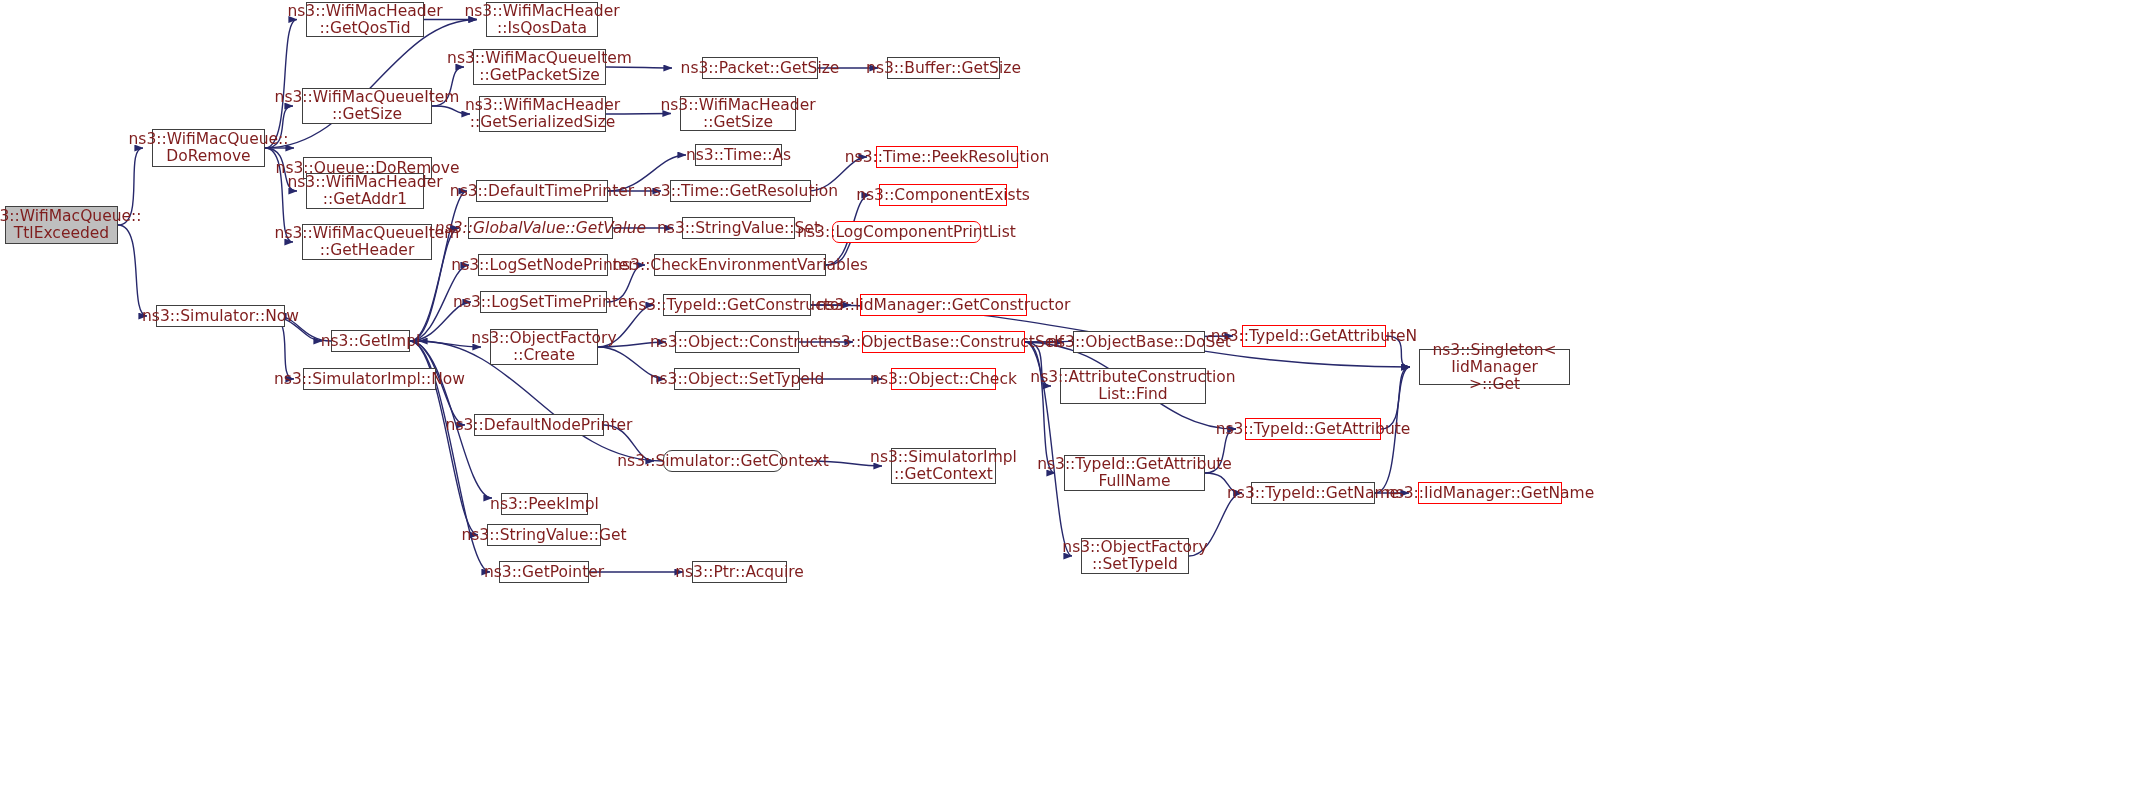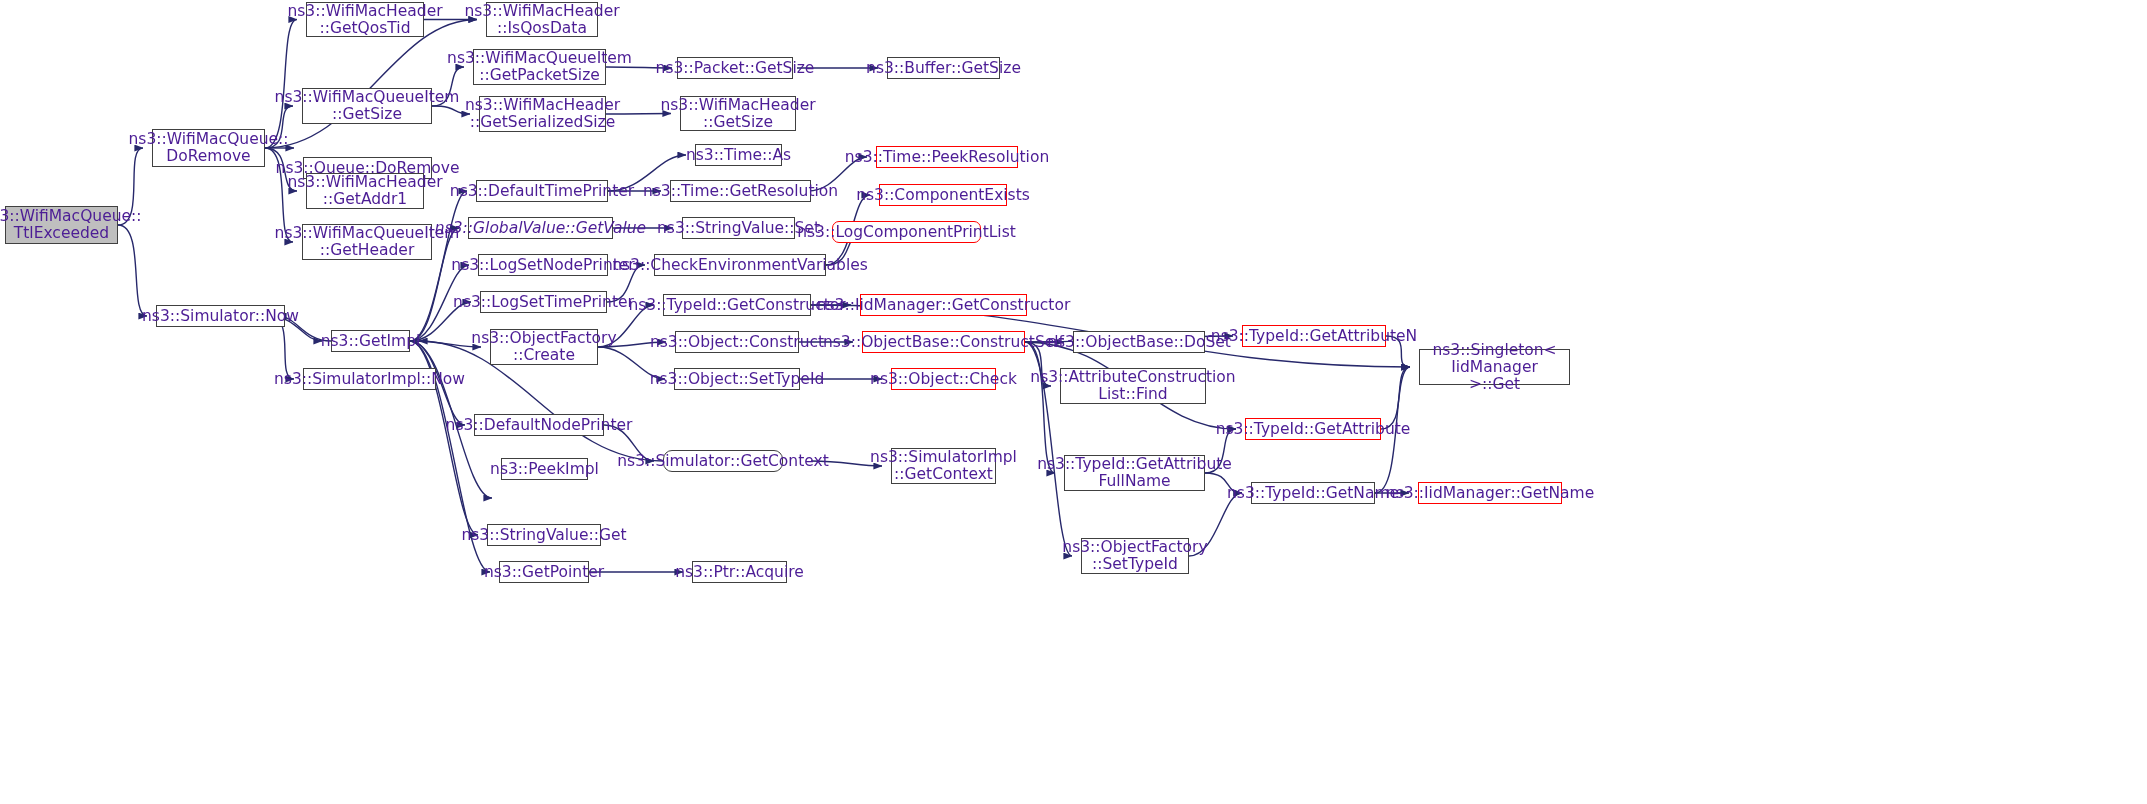--- a/index.html
+++ b/index.html
@@ -16,21 +16,21 @@
     position:absolute;
     box-sizing:border-box;
     background:#ffffff;
     border:1px solid #404040;
     display:flex;
     align-items:center;
     justify-content:center;
     text-align:center;
     font-size:15.5px;
     line-height:17px;
-    color:#4c1d95;
+    color:#7f1d1d;
     white-space:pre-line;
     padding:1px 4px;
     z-index:5;
   }
   .node.red{border:1px solid #ff0000;}
   .node.root{background:#bfbfbf;border:1px solid #404040;}
 </style>
 </head>
 <body>
 
@@ -115,21 +115,21 @@
 ::GetAddr1</div>
       <div class="node" style="left: 302px; top: 224px; width: 130px; height: 36px;">ns3::WifiMacQueueItem
 ::GetHeader</div>
       <div class="node" style="left: 156px; top: 305px; width: 129px; height: 22px;">ns3::Simulator::Now</div>
       <div class="node" style="left: 486px; top: 2px; width: 112px; height: 35px;">ns3::WifiMacHeader
 ::IsQosData</div>
       <div class="node" style="left: 473px; top: 49px; width: 133px; height: 36px;">ns3::WifiMacQueueItem
 ::GetPacketSize</div>
       <div class="node" style="left: 479px; top: 96px; width: 127px; height: 36px;">ns3::WifiMacHeader
 ::GetSerializedSize</div>
-      <div class="node" style="left: 677px; top: 57px; width: 116px; height: 22px;">ns3::Packet::GetSize</div>
+      <div class="node" style="left: 702px; top: 57px; width: 116px; height: 22px;">ns3::Packet::GetSize</div>
       <div class="node" style="left: 680px; top: 96px; width: 116px; height: 35px;">ns3::WifiMacHeader
 ::GetSize</div>
       <div class="node" style="left: 887px; top: 57px; width: 113px; height: 22px;">ns3::Buffer::GetSize</div>
       <div class="node" style="left: 476px; top: 180px; width: 132px; height: 22px;">ns3::DefaultTimePrinter</div>
       <div class="node" style="left: 468px; top: 217px; width: 145px; height: 22px; font-style: italic;">ns3::GlobalValue::GetValue</div>
       <div class="node" style="left: 478px; top: 254px; width: 130px; height: 22px;">ns3::LogSetNodePrinter</div>
       <div class="node" style="left: 480px; top: 291px; width: 127px; height: 22px;">ns3::LogSetTimePrinter</div>
       <div class="node" style="left: 490px; top: 329px; width: 108px; height: 36px;">ns3::ObjectFactory
 ::Create</div>
       <div class="node" style="left: 695px; top: 144px; width: 87px; height: 22px;">ns3::Time::As</div>
@@ -157,18 +157,18 @@
 ::GetContext</div>
       <div class="node" style="left: 1064px; top: 455px; width: 141px; height: 36px;">ns3::TypeId::GetAttribute
 FullName</div>
       <div class="node red" style="left: 1245px; top: 418px; width: 136px; height: 22px;">ns3::TypeId::GetAttribute</div>
       <div class="node" style="left: 1251px; top: 482px; width: 124px; height: 22px;">ns3::TypeId::GetName</div>
       <div class="node red" style="left: 1418px; top: 482px; width: 144px; height: 22px;">ns3::IidManager::GetName</div>
       <div class="node" style="left: 1081px; top: 538px; width: 108px; height: 36px;">ns3::ObjectFactory
 ::SetTypeId</div>
       <div class="node" style="left: 303px; top: 368px; width: 133px; height: 22px;">ns3::SimulatorImpl::Now</div>
       <div class="node" style="left: 331px; top: 330px; width: 79px; height: 22px;">ns3::GetImpl</div>
-      <div class="node" style="left: 501px; top: 458px; width: 87px; height: 22px;">ns3::PeekImpl</div>
+      <div class="node" style="left: 501px; top: 493px; width: 87px; height: 22px;">ns3::PeekImpl</div>
       <div class="node" style="left: 487px; top: 524px; width: 114px; height: 22px;">ns3::StringValue::Get</div>
       <div class="node" style="left: 499px; top: 561px; width: 90px; height: 22px;">ns3::GetPointer</div>
       <div class="node" style="left: 692px; top: 561px; width: 95px; height: 22px;">ns3::Ptr::Acquire</div>
     </div>
 </div>
 
 </body></html>

